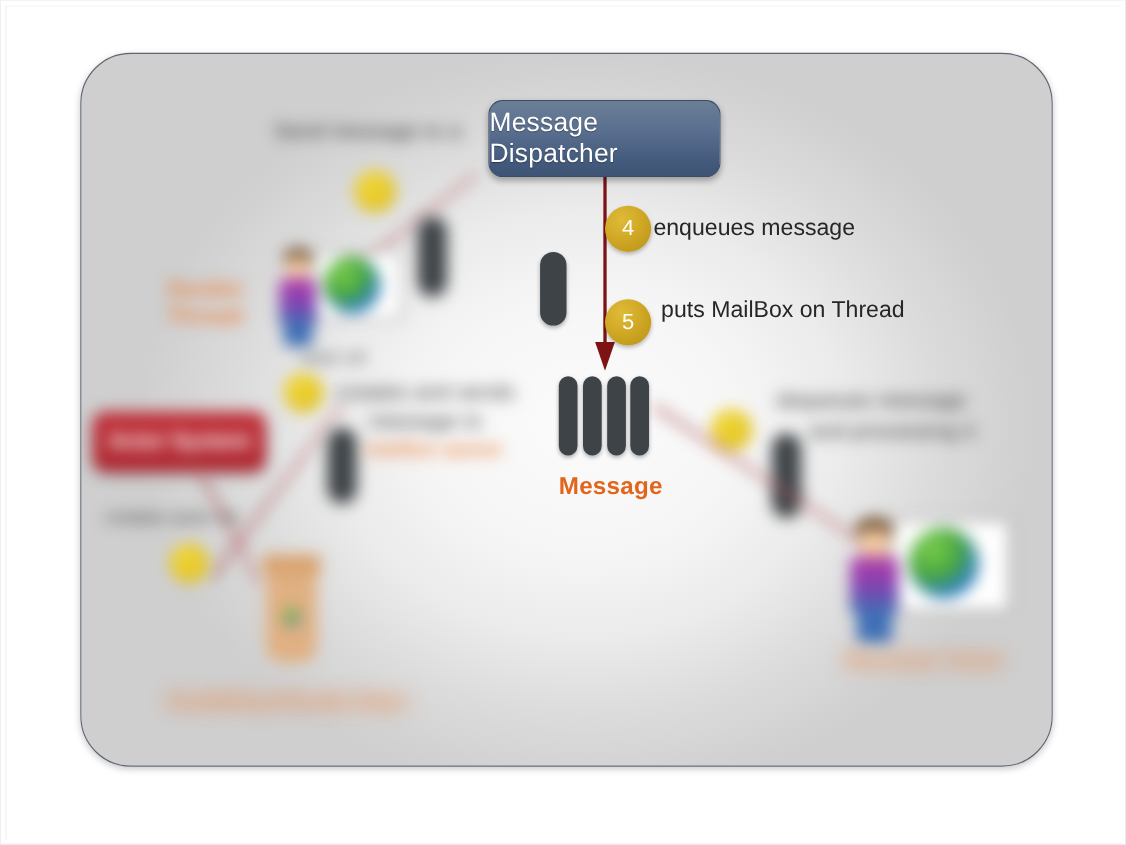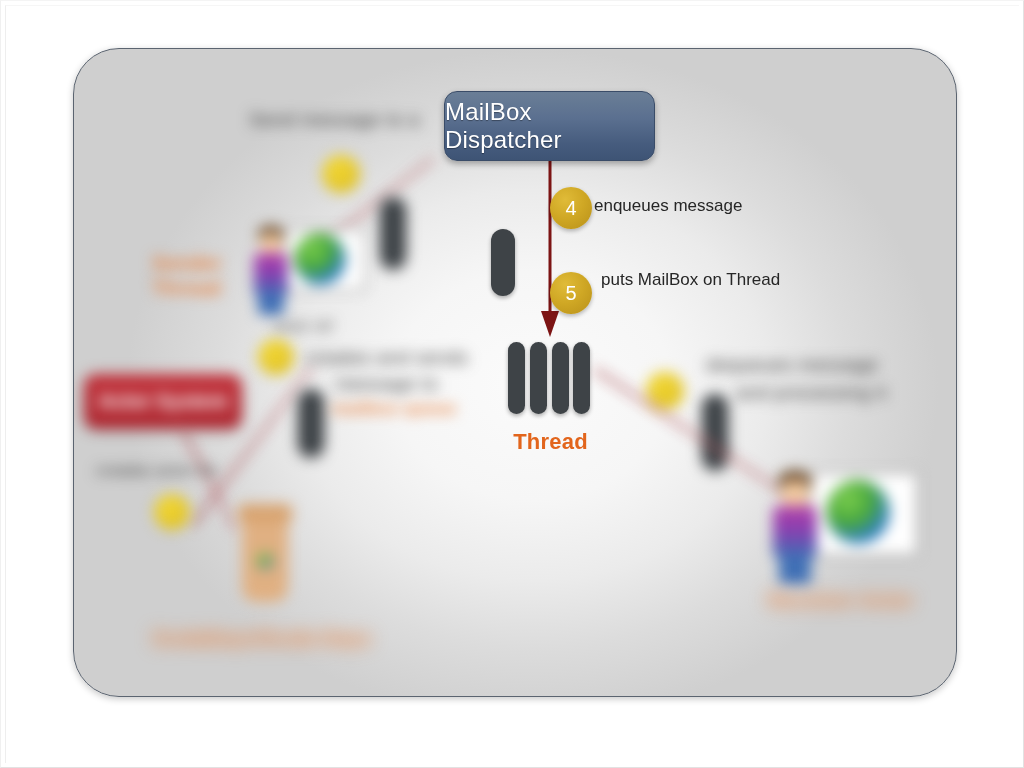--- a/index.html
+++ b/index.html
@@ -163,21 +163,21 @@
     font-size: 20px;
     display: flex;
     align-items: center;
     justify-content: center;
     box-shadow: 0 2px 4px rgba(0,0,0,0.28);
     z-index: 45;
   }
   .step-text {
     position: absolute;
     color: #262626;
-    font-size: 17px;
+    font-size: 21px;
     white-space: nowrap;
     z-index: 45;
     font-family: "Liberation Sans", sans-serif;
   }
 
   #step-4-badge { left: 549px; top: 186px; }
   #step-4-text  { left: 593px; top: 195px; }
   #step-5-badge { left: 549px; top: 271px; }
   #step-5-text  { left: 600px; top: 269px; }
 
@@ -297,21 +297,21 @@
       <div class="person-head" style="left:13px; top:16px; width:28px; height:28px;"></div>
       <div class="person-body" style="left:5px; top:42px; width:44px; height:52px;"></div>
       <div class="person-legs" style="left:11px; top:90px; width:32px; height:30px;"></div>
     </div>
 
     <div class="blurred-strong blurred bg-text-orange" style="left:694px; top:540px;">Receiver Actor</div>
 
   </div>
 
   <div id="message-dispatcher">
-    <span id="message-dispatcher-label">MailBox Dispatcher</span>
+    <span id="message-dispatcher-label">Message Dispatcher</span>
   </div>
 
   <svg id="flow-arrow" viewBox="0 0 24 176" width="24" height="176" xmlns="http://www.w3.org/2000/svg">
     <line x1="12" y1="0" x2="12" y2="156" stroke="#7c1414" stroke-width="3"></line>
     <polygon points="12,176 3,150 21,150" fill="#7c1414"></polygon>
   </svg>
 
   <div class="step-badge" id="step-4-badge">
     <span>4</span>
   </div>
@@ -324,15 +324,15 @@
 
   <div id="thread-single"></div>
 
   <div id="mailbox-group">
     <div class="mb-bar" style="left:0px;"></div>
     <div class="mb-bar" style="left:22px;"></div>
     <div class="mb-bar" style="left:44px;"></div>
     <div class="mb-bar" style="left:65px;"></div>
   </div>
 
-  <div id="mailbox-label">Thread</div>
+  <div id="mailbox-label">Message</div>
 
 </div>
 
 </body></html>

